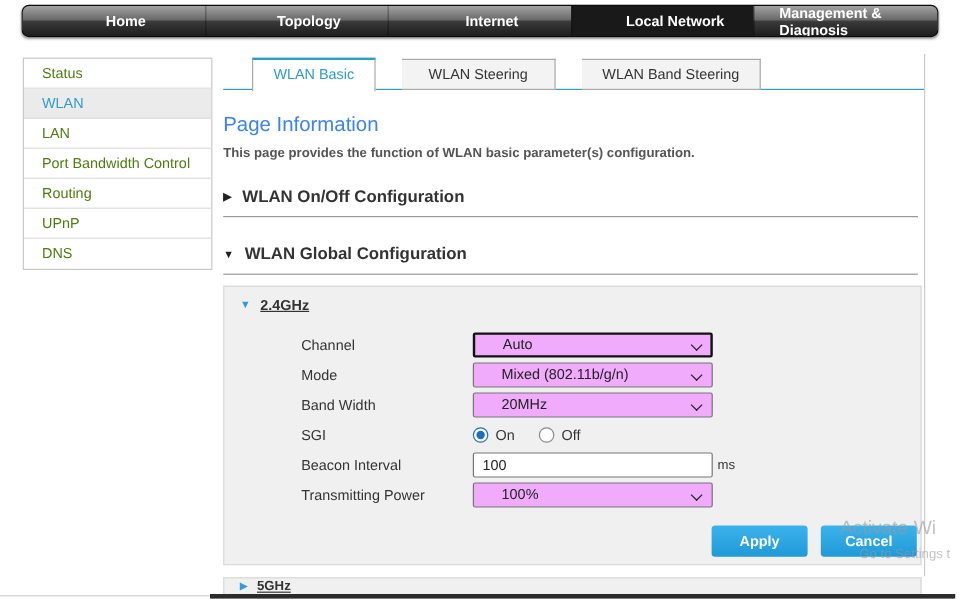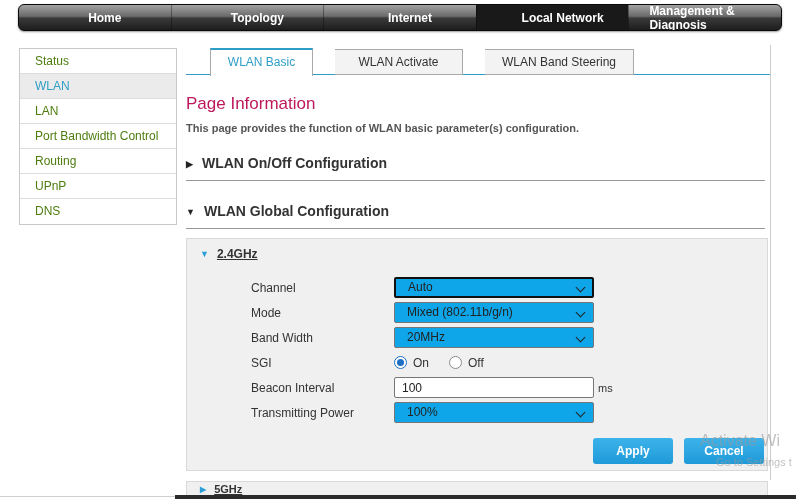--- a/index.html
+++ b/index.html
@@ -36,21 +36,21 @@
                 border-top:2px solid var(--accent,#3a9cc2);
                 border-bottom:none; color:var(--accent,#3a9cc2); }
   .tab-basic { width:103px; }
   .tab-adv { width:128px; border-left:none; }
   .tab-band { width:149px; border-left:none; }
 
   .right-border { position:absolute; left:770px; top:45px; width:1px; height:435px;
                   background:#ccc; }
 
   
-  .page-title { position:absolute; left:186px; top:94px; font-size:17px; color:#be185d; }
+  .page-title { position:absolute; left:186px; top:94px; font-size:17px; color:#3b82f6; }
   .page-desc { position:absolute; left:186px; top:122px; font-size:11px;
                font-weight:bold; color:#555; }
 
   
   .section { position:absolute; left:186px; width:579px; border-bottom:1px solid #999;
              padding-bottom:9px; font-size:14px; color:#333; font-weight:600;
              cursor:pointer; }
   .sec-onoff { top:155px; }
   .sec-global { top:203px; }
   .tri-dark { font-size:9px; color:#222; margin-right:9px; vertical-align:1px; }
@@ -60,23 +60,23 @@
              background:#f0f0f0; border:1px solid #d9d9d9; }
   .panel-head { padding:8px 0 0 13px; font-size:12px; font-weight:bold; color:#333;
                 cursor:pointer; }
   .panel-head .label { text-decoration:underline; }
   .tri-blue { font-size:9px; color:var(--tri-blue,#2d9fd8); margin-right:8px; vertical-align:1px; }
 
   .form { position:absolute; left:0; top:36px; width:100%;margin-left:40px; }
   .row { height:25px; display:flex; align-items:center; }
   .row .flabel { width:167px; padding-left:24px; font-size:12px; color:#333; }
 
-  .fake-select { position:relative; width:200px; height:21px; background:#0ea5e9;
+  .fake-select { position:relative; width:200px; height:21px; background:#f0abfc;
                  border:1px solid #767676; border-radius:2px; font-size:12px;
-                 color:#222; line-height:19px; padding-left:12px; cursor:pointer; }
+                 color:#222; line-height:19px; padding-left:23px; cursor:pointer; }
   .fake-select.focused { border:2px solid #111; line-height:17px; }
   .chev { position:absolute; right:9px; top:6px; width:7px; height:7px;
           border-right:1.6px solid #222; border-bottom:1.6px solid #222;
           transform:rotate(45deg); }
   .fake-select.focused .chev { right:8px; top:5px; }
 
   .text-input { width:200px; height:21px; border:1px solid #767676; border-radius:2px;
                 font-size:12px; color:#222; padding-left:7px;
                 font-family:"Liberation Sans",sans-serif; background:#fff; }
   .suffix { font-size:11px; color:#333; margin-left:4px; }
@@ -132,21 +132,21 @@
   <div class="side-item">LAN</div>
   <div class="side-item">Port Bandwidth Control</div>
   <div class="side-item">Routing</div>
   <div class="side-item">UPnP</div>
   <div class="side-item">DNS</div>
 </div>
 
 <div class="tabline"></div>
 <div class="tabs">
   <div class="tab tab-basic active">WLAN Basic</div>
-  <div class="tab tab-adv">WLAN Activate</div>
+  <div class="tab tab-adv">WLAN Steering</div>
   <div class="tab tab-band">WLAN Band Steering</div>
 </div>
 
 <div class="right-border"></div>
 
 <div class="page-title">Page Information</div>
 <div class="page-desc">This page provides the function of WLAN basic parameter(s) configuration.</div>
 
 <div class="section sec-onoff">
   <span class="tri-dark">▶</span><span>WLAN On/Off Configuration</span>

